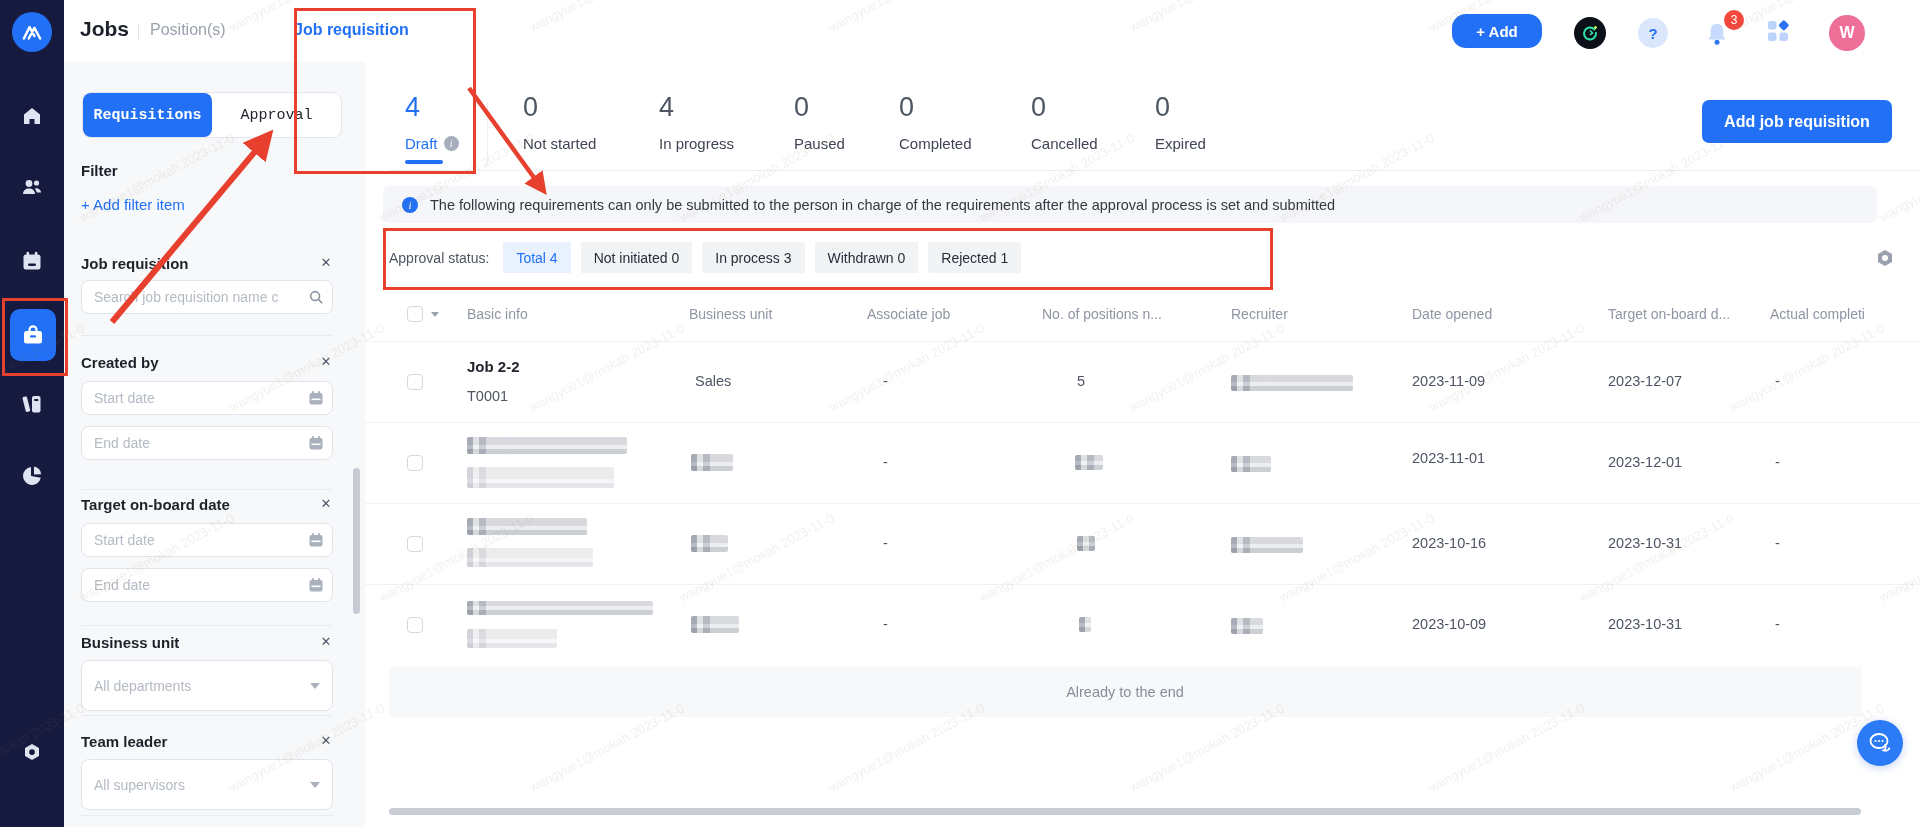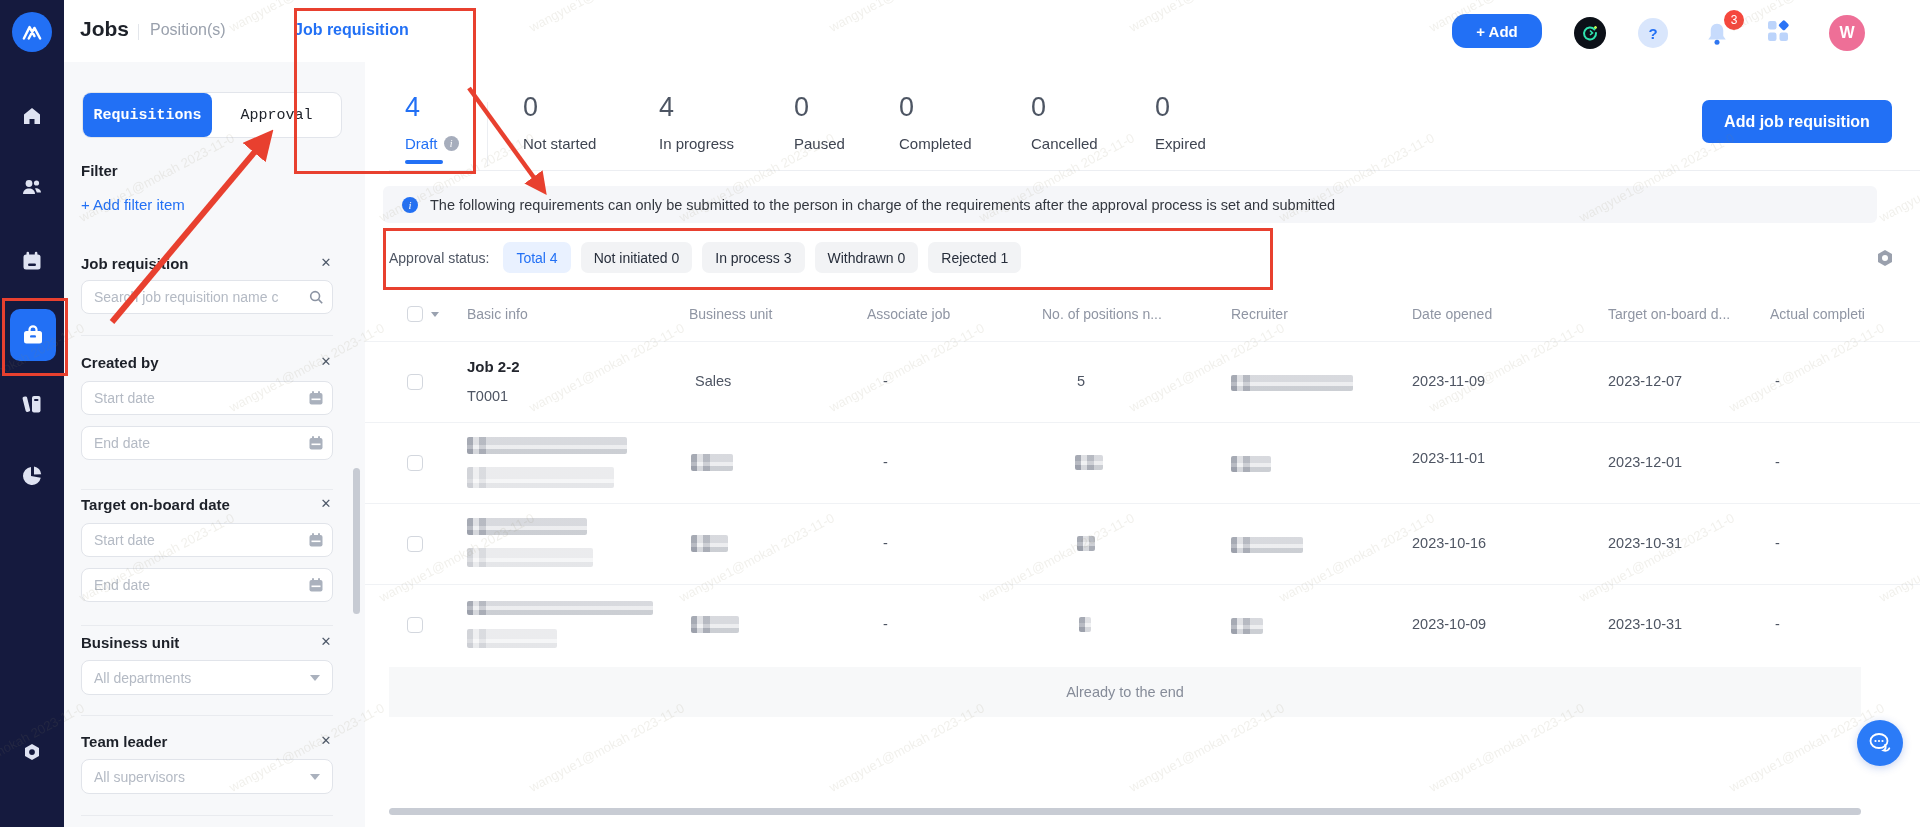--- a/index.html
+++ b/index.html
@@ -22,21 +22,21 @@
   
   #side{position:absolute;left:64px;top:62px;width:301px;height:765px;background:#f7f8fa;}
   #toggle{position:absolute;left:18px;top:30px;width:260px;height:46px;background:#fff;border:1px solid #e2e5eb;border-radius:9px;display:flex;box-sizing:border-box;}
   #toggle .seg{flex:1;display:flex;align-items:center;justify-content:center;font-size:15px;color:#1d2129;cursor:pointer;font-family:Liberation Mono, monospace;}
   #toggle .seg.on{background:#2270f5;color:#fff;border-radius:8px;font-weight:600;}
   .sec-title{position:absolute;left:17px;font-size:15px;font-weight:bold;color:#1d2129;}
   .sec-x{position:absolute;left:254px;width:16px;text-align:center;font-size:13px;color:#4e5969;cursor:pointer;}
   .f-input{position:absolute;left:17px;width:252px;height:34px;box-sizing:border-box;background:#fff;border:1px solid #e1e4ea;border-radius:8px;
            font-family:inherit;font-size:14px;color:#30343c;padding:0 32px 0 12px;}
   .f-input::placeholder{color:#b4bac4;}
-  .f-select{position:absolute;left:17px;width:252px;height:35px;box-sizing:border-box;background:#fff;border:1px solid #e1e4ea;border-radius:8px;
+  .f-select{position:absolute;left:17px;width:252px;height:51px;box-sizing:border-box;background:#fff;border:1px solid #e1e4ea;border-radius:8px;
             display:flex;align-items:center;padding:0 12px;font-size:14px;color:#b4bac4;cursor:pointer;}
   .sel-caret{position:absolute;right:12px;width:0;height:0;border-left:5px solid transparent;border-right:5px solid transparent;border-top:6px solid #aab1bd;}
   .sep{position:absolute;left:17px;width:252px;height:1px;background:#e9ebef;}
   .in-ic{position:absolute;width:16px;height:16px;pointer-events:none;}
   #side-scroll{position:absolute;left:289px;top:406px;width:7px;height:146px;background:#c7cbd3;border-radius:4px;}
   .link-blue{color:#2270f5;font-size:15px;cursor:pointer;}
   
   #main{position:absolute;left:365px;top:62px;width:1555px;height:765px;background:#fff;}
   .stab{position:absolute;top:30px;cursor:pointer;}
   .stab .cnt{font-size:27px;color:#4d5563;line-height:30px;}
@@ -45,21 +45,21 @@
   .stab .ul{margin-top:8px;width:38px;height:4px;border-radius:2px;background:#2270f5;}
   .info-dot{width:15px;height:15px;border-radius:50%;background:#a6adbc;color:#fff;font-size:10px;display:inline-flex;align-items:center;justify-content:center;font-style:italic;font-family:"Liberation Serif",serif;}
   #tabline{position:absolute;left:24px;right:0;top:108px;height:1px;background:#eceef2;}
   #tabdiv{position:absolute;left:122px;top:40px;width:1px;height:64px;background:#eceef2;}
   #addJob{position:absolute;left:1337px;top:38px;width:190px;height:43px;font-size:16px;font-weight:600;border-radius:7px;}
   #banner{position:absolute;left:18px;top:124px;width:1494px;height:37px;background:#f5f6f9;border-radius:6px;display:flex;align-items:center;}
   #banner .bi{width:16px;height:16px;border-radius:50%;background:#2270f5;color:#fff;font-size:11px;font-style:italic;display:flex;align-items:center;justify-content:center;margin:0 12px 0 19px;font-family:"Liberation Serif",serif;}
   #banner .bt{font-size:14.5px;color:#33373f;}
   #approw{position:absolute;left:24px;top:180px;height:31px;display:flex;align-items:center;gap:10px;}
   #approw .al{font-size:14px;color:#4e5563;margin-right:4px;}
-  .chip{height:31px;padding:0 13px;border-radius:7px;background:#f2f3f5;color:#272e3b;font-size:14px;display:flex;align-items:center;cursor:pointer;}
+  .chip{height:31px;padding:0 13px;border-radius:1px;background:#f2f3f5;color:#272e3b;font-size:14px;display:flex;align-items:center;cursor:pointer;}
   .chip.on{background:#e9f1ff;color:#2270f5;}
   
   .thead{position:absolute;top:228px;left:0;width:1555px;height:50px;}
   .th{position:absolute;top:16px;font-size:14px;color:#8f95a3;white-space:nowrap;}
   .cb{position:absolute;width:16px;height:16px;border:1.5px solid #d3d7de;border-radius:4px;background:#fff;box-sizing:border-box;cursor:pointer;}
   .hcaret{position:absolute;left:66px;top:22px;width:0;height:0;border-left:4.5px solid transparent;border-right:4.5px solid transparent;border-top:5.5px solid #9aa2b0;cursor:pointer;}
   .trow{position:absolute;left:0;width:1555px;height:81px;border-top:1px solid #f0f2f5;box-sizing:border-box;}
   .cell{position:absolute;font-size:14.5px;color:#4e5563;white-space:nowrap;text-align:center;}
   .jname{font-size:15px;font-weight:bold;color:#23262e;}
   .px{position:absolute;border-radius:2px;background:#d9dbdf;

